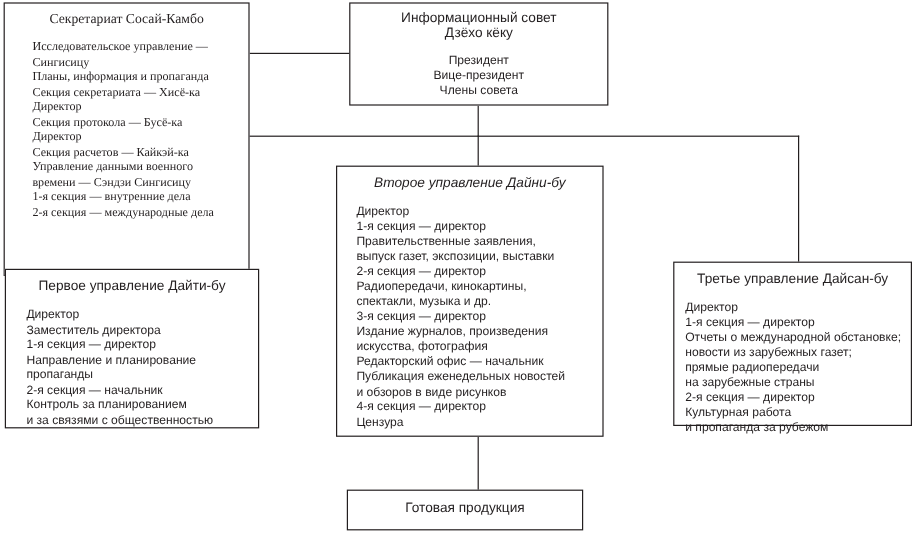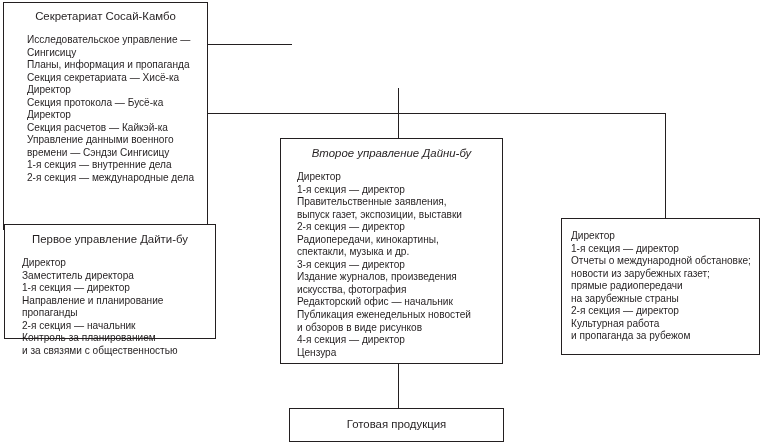--- a/index.html
+++ b/index.html
@@ -38,51 +38,51 @@
     line-height: 12.55px;
     color: #231f20;
     white-space: pre-line;
   }
   .body-center {
     text-align: center;
   }
 
   
   #box-secretariat {
-    left: 3px; top: 2px; width: 205px; height: 228px;
+    left: 3px; top: 2px; width: 205px; height: 228px; font-family: Liberation Serif, serif;
   }
   #box-secretariat .box-title { margin: 7px 0 0 0; }
   #box-secretariat .box-body  { margin: 11px 0 0 23px; }
 
   #box-council {
     left: 291px; top: 2px; width: 216px; height: 86px;
   }
   #box-council .box-title { margin: 6px 0 0 0; }
   #box-council .box-body  { margin: 10px 0 0 0; }
 
   #box-second {
     left: 280px; top: 138px; width: 223px; height: 226px;
   }
   #box-second .box-title { margin: 8px 0 0 0; font-style: italic; }
   #box-second .box-body  { margin: 11px 0 0 16px; }
 
   #box-first {
-    left: 4px; top: 224px; width: 212px; height: 115px;
+    left: 4px; top: 224px; width: 212px; height: 133px;
   }
   #box-first .box-title { margin: 8px 0 0 0; }
   #box-first .box-body  { margin: 11px 0 0 17px; }
 
   #box-third {
     left: 561px; top: 218px; width: 199px; height: 137px;
   }
   #box-third .box-title { margin: 8px 0 0 0; }
   #box-third .box-body  { margin: 11px 0 0 9px; }
 
   #box-output {
-    left: 289px; top: 408px; width: 215px; height: 34px;
+    left: 289px; top: 408px; width: 197px; height: 34px;
   }
   #box-output .box-title { margin: 9px 0 0 0; }
 
   
   .ln {
     position: absolute;
     background: #231f20;
     z-index: 1;
   }
   .ln-h { height: 1.4px; }
@@ -135,20 +135,27 @@
 Директор
 Секция протокола — Бусё-ка
 Директор
 Секция расчетов — Кайкэй-ка
 Управление данными военного
 времени — Сэндзи Сингисицу
 1-я секция — внутренние дела
 2-я секция — международные дела</div>
   </div>
 
+  <div class="box" id="box-council">
+    <div class="box-title">Информационный совет
+Дзёхо кёку</div>
+    <div class="box-body body-center">Президент
+Вице-президент
+Члены совета</div>
+  </div>
 
   <div class="box" id="box-second">
     <div class="box-title">Второе управление Дайни-бу</div>
     <div class="box-body">Директор
 1-я секция — директор
 Правительственные заявления,
 выпуск газет, экспозиции, выставки
 2-я секция — директор
 Радиопередачи, кинокартины,
 спектакли, музыка и др.
@@ -168,20 +175,21 @@
 Заместитель директора
 1-я секция — директор
 Направление и планирование
 пропаганды
 2-я секция — начальник
 Контроль за планированием
 и за связями с общественностью</div>
   </div>
 
   <div class="box" id="box-third">
+    <div class="box-title">Третье управление Дайсан-бу</div>
     <div class="box-body">Директор
 1-я секция — директор
 Отчеты о международной обстановке;
 новости из зарубежных газет;
 прямые радиопередачи
 на зарубежные страны
 2-я секция — директор
 Культурная работа
 и пропаганда за рубежом</div>
   </div>

